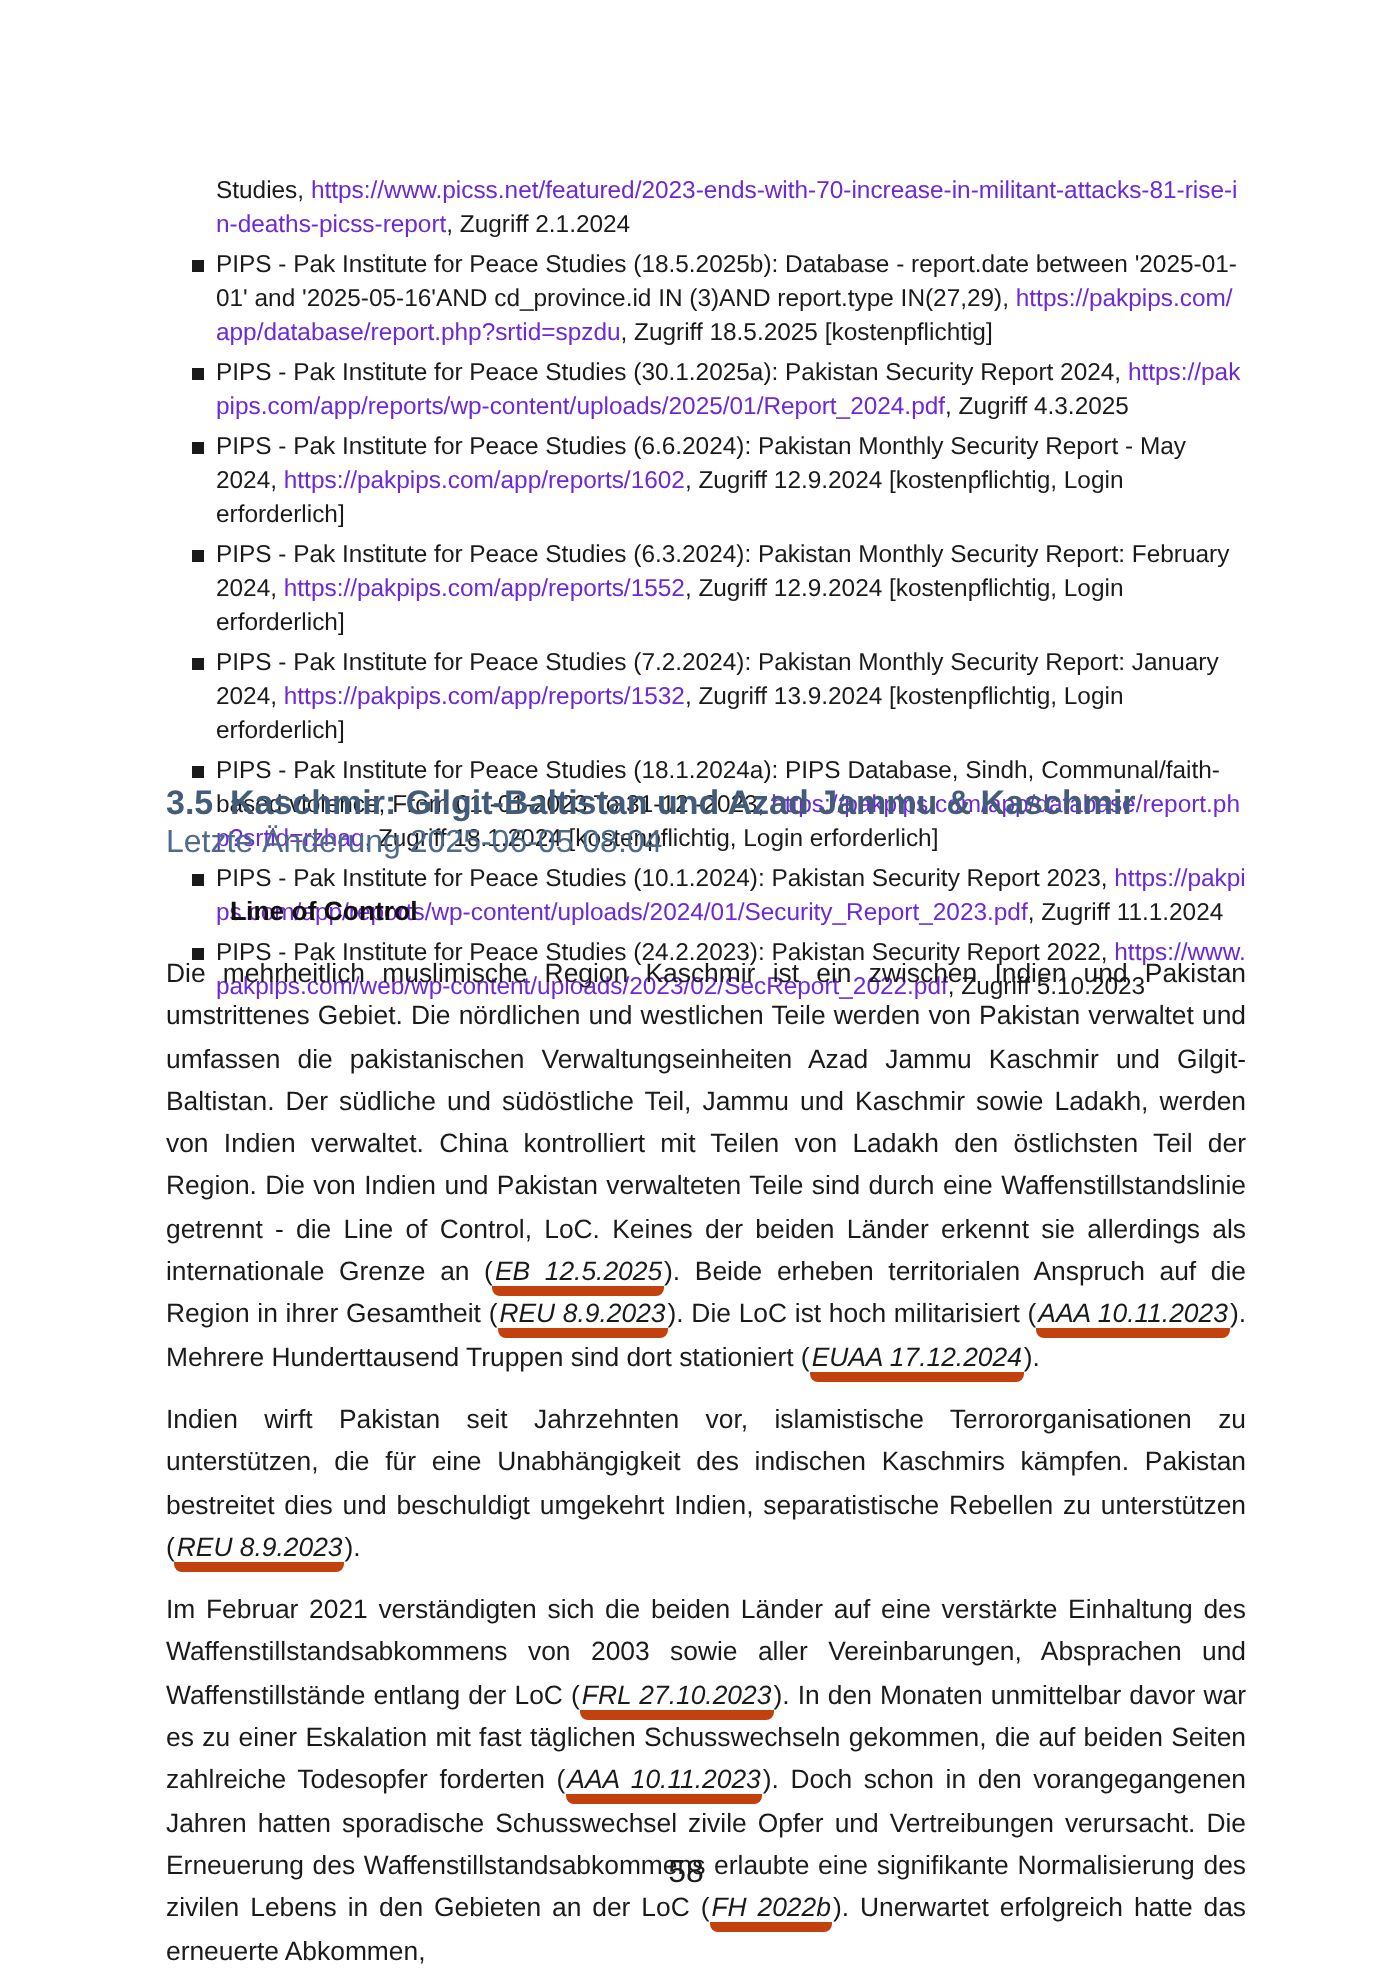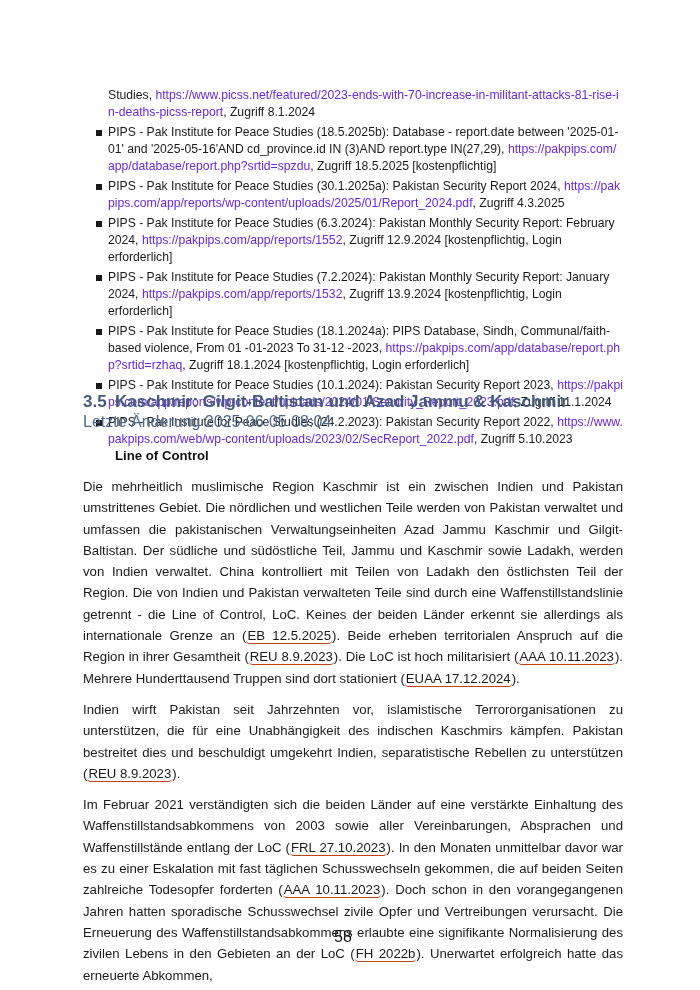--- a/index.html
+++ b/index.html
@@ -12,32 +12,33 @@
     .refs li.cont { padding-left: 13px; }
     .refs li .bullet { position: absolute; left: 1px; top: 6px; width: 6px; height: 6px; background: #1a1a1a; }
     a.lnk { color: #6d28d9; text-decoration: none; word-break: break-all; }
     .section { position: absolute; left: 83px; top: 393px; width: 540px; }
     .sec-title { font-size: 17px; font-weight: bold; color: #435c7a; margin: 0; line-height: 18px; }
     .sec-title .num { display: inline-block; width: 32px; }
     .sec-meta { font-size: 16px; color: #4f6b8c; margin-top: 3px; line-height: 16px; }
     .subhead { font-size: 13.2px; font-weight: bold; color: #111; margin-top: 17px; line-height: 18px; padding-left: 32px; }
     .para { font-size: 13.2px; line-height: 21.3px; text-align: justify; margin: 11px 0 0 0; color: #1a1a1a; }
     .para + .para { margin-top: 10px; }
-    .cite { color: #1a1a1a; border-bottom: 1px solid #c2410c; border-radius: 0 0 4px 4px; padding: 0 1px; text-decoration: none; }
+    .cite { color: #1a1a1a; border-bottom: 5px solid #c2410c; border-radius: 0 0 4px 4px; padding: 0 1px; text-decoration: none; font-style: italic; }
     .pagenum { position: absolute; left: 0; width: 598px; top: 928px; text-align: center; font-size: 16px; color: #1a1a1a; margin-left: 44px; }
   </style>
 </head>
 <body>
 
 <div class="page">
 
   <ul class="refs" id="refs">
-      <li class="cont"><span>Studies, </span><a class="lnk" href="#">https://www.picss.net/featured/2023-ends-with-70-increase-in-militant-attacks-81-rise-in-deaths-picss-report</a><span>, Zugriff 8.1.2024</span></li>
+      <li class="cont"><span>Studies, </span><a class="lnk" href="#">https://www.picss.net/featured/2023-ends-with-70-increase-in-militant-attacks-81-rise-in-deaths-picss-report</a><span>, Zugriff 2.1.2024</span></li>
       <li><span class="bullet"></span><span>PIPS - Pak Institute for Peace Studies (18.5.2025b): Database - report.date between '2025-01-01' and '2025-05-16'AND cd_province.id IN (3)AND report.type IN(27,29), </span><a class="lnk" href="#">https://pakpips.com/app/database/report.php?srtid=spzdu</a><span>, Zugriff 18.5.2025 [kostenpflichtig]</span></li>
       <li><span class="bullet"></span><span>PIPS - Pak Institute for Peace Studies (30.1.2025a): Pakistan Security Report 2024, </span><a class="lnk" href="#">https://pakpips.com/app/reports/wp-content/uploads/2025/01/Report_2024.pdf</a><span>, Zugriff 4.3.2025</span></li>
+      <li><span class="bullet"></span><span>PIPS - Pak Institute for Peace Studies (6.6.2024): Pakistan Monthly Security Report - May 2024, </span><a class="lnk" href="#">https://pakpips.com/app/reports/1602</a><span>, Zugriff 12.9.2024 [kostenpflichtig, Login erforderlich]</span></li>
       <li><span class="bullet"></span><span>PIPS - Pak Institute for Peace Studies (6.3.2024): Pakistan Monthly Security Report: February 2024, </span><a class="lnk" href="#">https://pakpips.com/app/reports/1552</a><span>, Zugriff 12.9.2024 [kostenpflichtig, Login erforderlich]</span></li>
       <li><span class="bullet"></span><span>PIPS - Pak Institute for Peace Studies (7.2.2024): Pakistan Monthly Security Report: January 2024, </span><a class="lnk" href="#">https://pakpips.com/app/reports/1532</a><span>, Zugriff 13.9.2024 [kostenpflichtig, Login erforderlich]</span></li>
       <li><span class="bullet"></span><span>PIPS - Pak Institute for Peace Studies (18.1.2024a): PIPS Database, Sindh, Communal/faith-based violence, From 01 -01-2023 To 31-12 -2023, </span><a class="lnk" href="#">https://pakpips.com/app/database/report.php?srtid=rzhaq</a><span>, Zugriff 18.1.2024 [kostenpflichtig, Login erforderlich]</span></li>
       <li><span class="bullet"></span><span>PIPS - Pak Institute for Peace Studies (10.1.2024): Pakistan Security Report 2023, </span><a class="lnk" href="#">https://pakpips.com/app/reports/wp-content/uploads/2024/01/Security_Report_2023.pdf</a><span>, Zugriff 11.1.2024</span></li>
       <li><span class="bullet"></span><span>PIPS - Pak Institute for Peace Studies (24.2.2023): Pakistan Security Report 2022, </span><a class="lnk" href="#">https://www.pakpips.com/web/wp-content/uploads/2023/02/SecReport_2022.pdf</a><span>, Zugriff 5.10.2023</span></li>
     </ul>
 
   <div class="section">
     <div class="sec-title">
       <span class="num">3.5</span><span>Kaschmir: Gilgit-Baltistan und Azad Jammu &amp; Kaschmir</span>

